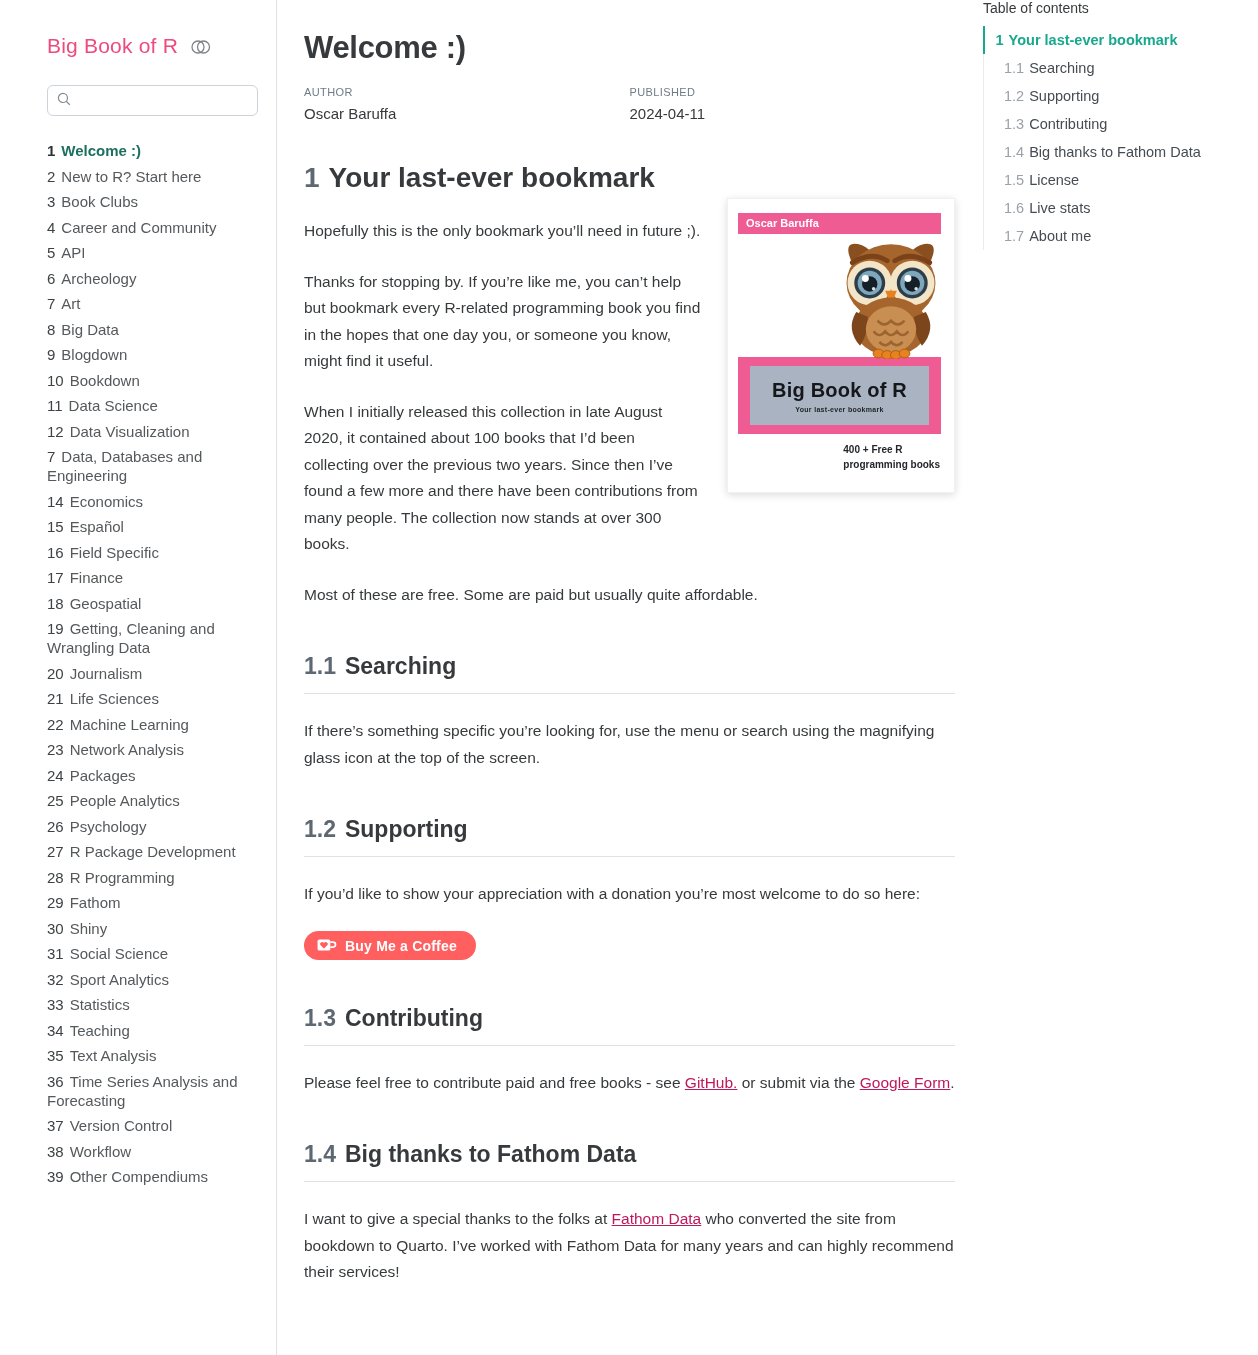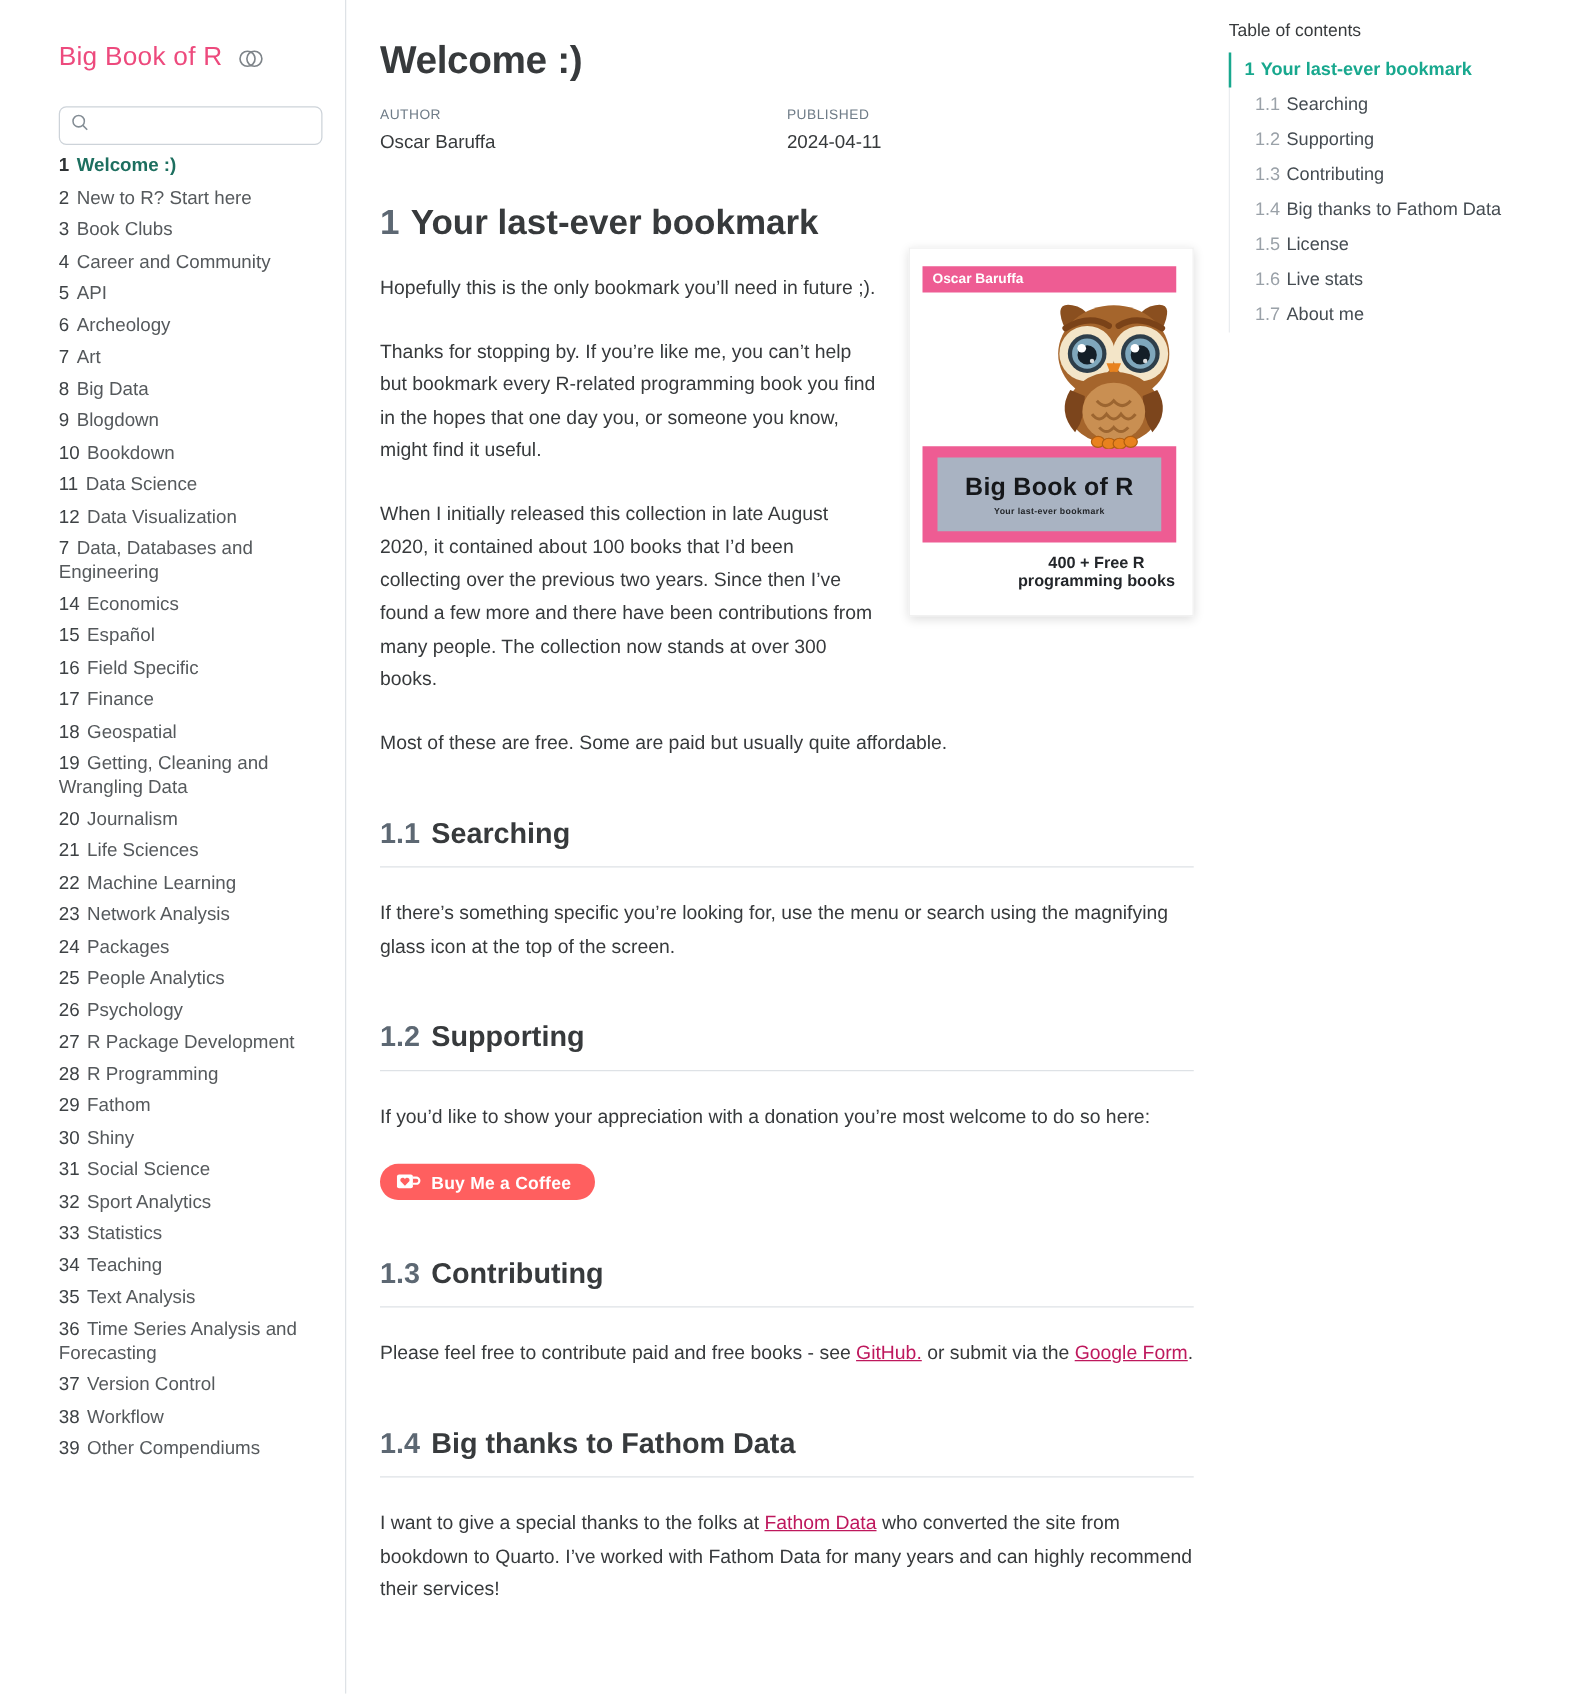--- a/index.html
+++ b/index.html
@@ -25,21 +25,21 @@
   .mode-toggle { display:inline-flex; cursor:pointer; margin-top:2px; }
   .search {
     display:flex; align-items:center; gap:7px;
     width:211px; height:31px; margin-top:27px;
     border:1px solid #CDD3D9; border-radius:6px; padding:0 9px; background:#fff;
   }
   .search input {
     border:none; outline:none; width:100%; font-size:14px; background:transparent;
     font-family:"Liberation Sans", sans-serif; color:#373A3C;
   }
-  .chapter-list { margin-top:7px; }
+  .chapter-list { margin-top:25px; }
   .side-item {
     display:block; text-decoration:none;
     font-size:15px; line-height:19px; margin-bottom:6.5px;
     color:#55595C; cursor:pointer;
   }
   .side-item .num { color:#3E4245; margin-right:6px; }
   .side-item.active .num { color:#2F3335; font-weight:700; }
   .side-item.active .lbl { color:#1D6F5F; font-weight:700; }
 
   
@@ -73,34 +73,34 @@
   .owl { position:absolute; right:5px; top:33px; width:116px; height:127px; z-index:2; }
   .banner { position:absolute; left:10px; right:13px; top:158px; height:77px; background:#EE5C93; }
   .banner-inner {
     position:absolute; left:12px; right:12px; top:9px; bottom:9px;
     background:#A9B3C2; display:flex; flex-direction:column;
     align-items:center; justify-content:center;
   }
   .cover-title { font-size:20px; font-weight:700; color:#15171A; letter-spacing:.2px; }
   .cover-subtitle { font-size:7px; font-weight:700; color:#23262A; margin-top:4px; letter-spacing:.3px; }
   .cover-tagline {
-    position:absolute; right:14px; top:243px; text-align:center;
-    font-size:13px; font-weight:700; color:#23262A; line-height:15px;
+    position:absolute; right:14px; top:243px; text-align:left;
+    font-size:10px; font-weight:700; color:#23262A; line-height:15px;
   }
 
   .bmc-button {
     display:inline-flex; align-items:flex-end; gap:8px;
     background:#FF5F5F; color:#fff; border:none; cursor:pointer;
     font-family:"Liberation Sans", sans-serif;
     font-size:14px; font-weight:700; letter-spacing:.2px;
     padding:6px 19px 6px 12px; border-radius:18px; margin-top:23px;
   }
 
   
-  .toc { margin-left:28px; width:268px; padding-top:16px; }
+  .toc { margin-left:28px; width:268px; }
   .toc-header { font-size:14px; color:#373A3C; margin:0 0 10px; font-weight:400; }
   .toc-list { list-style:none; margin:0; padding:0; border-left:1px solid #E9ECEF; }
   .toc-item {
     display:block; text-decoration:none; font-size:14.5px; color:#454C52;
     padding:5.5px 0 5.5px 12px; line-height:17px; cursor:pointer;
   }
   .toc-item .toc-num { color:#9AA1A8; margin-right:5px; }
   .toc-item.lvl2 { padding-left:20px; }
   .toc-item.active {
     color:#18A88E; font-weight:700;

